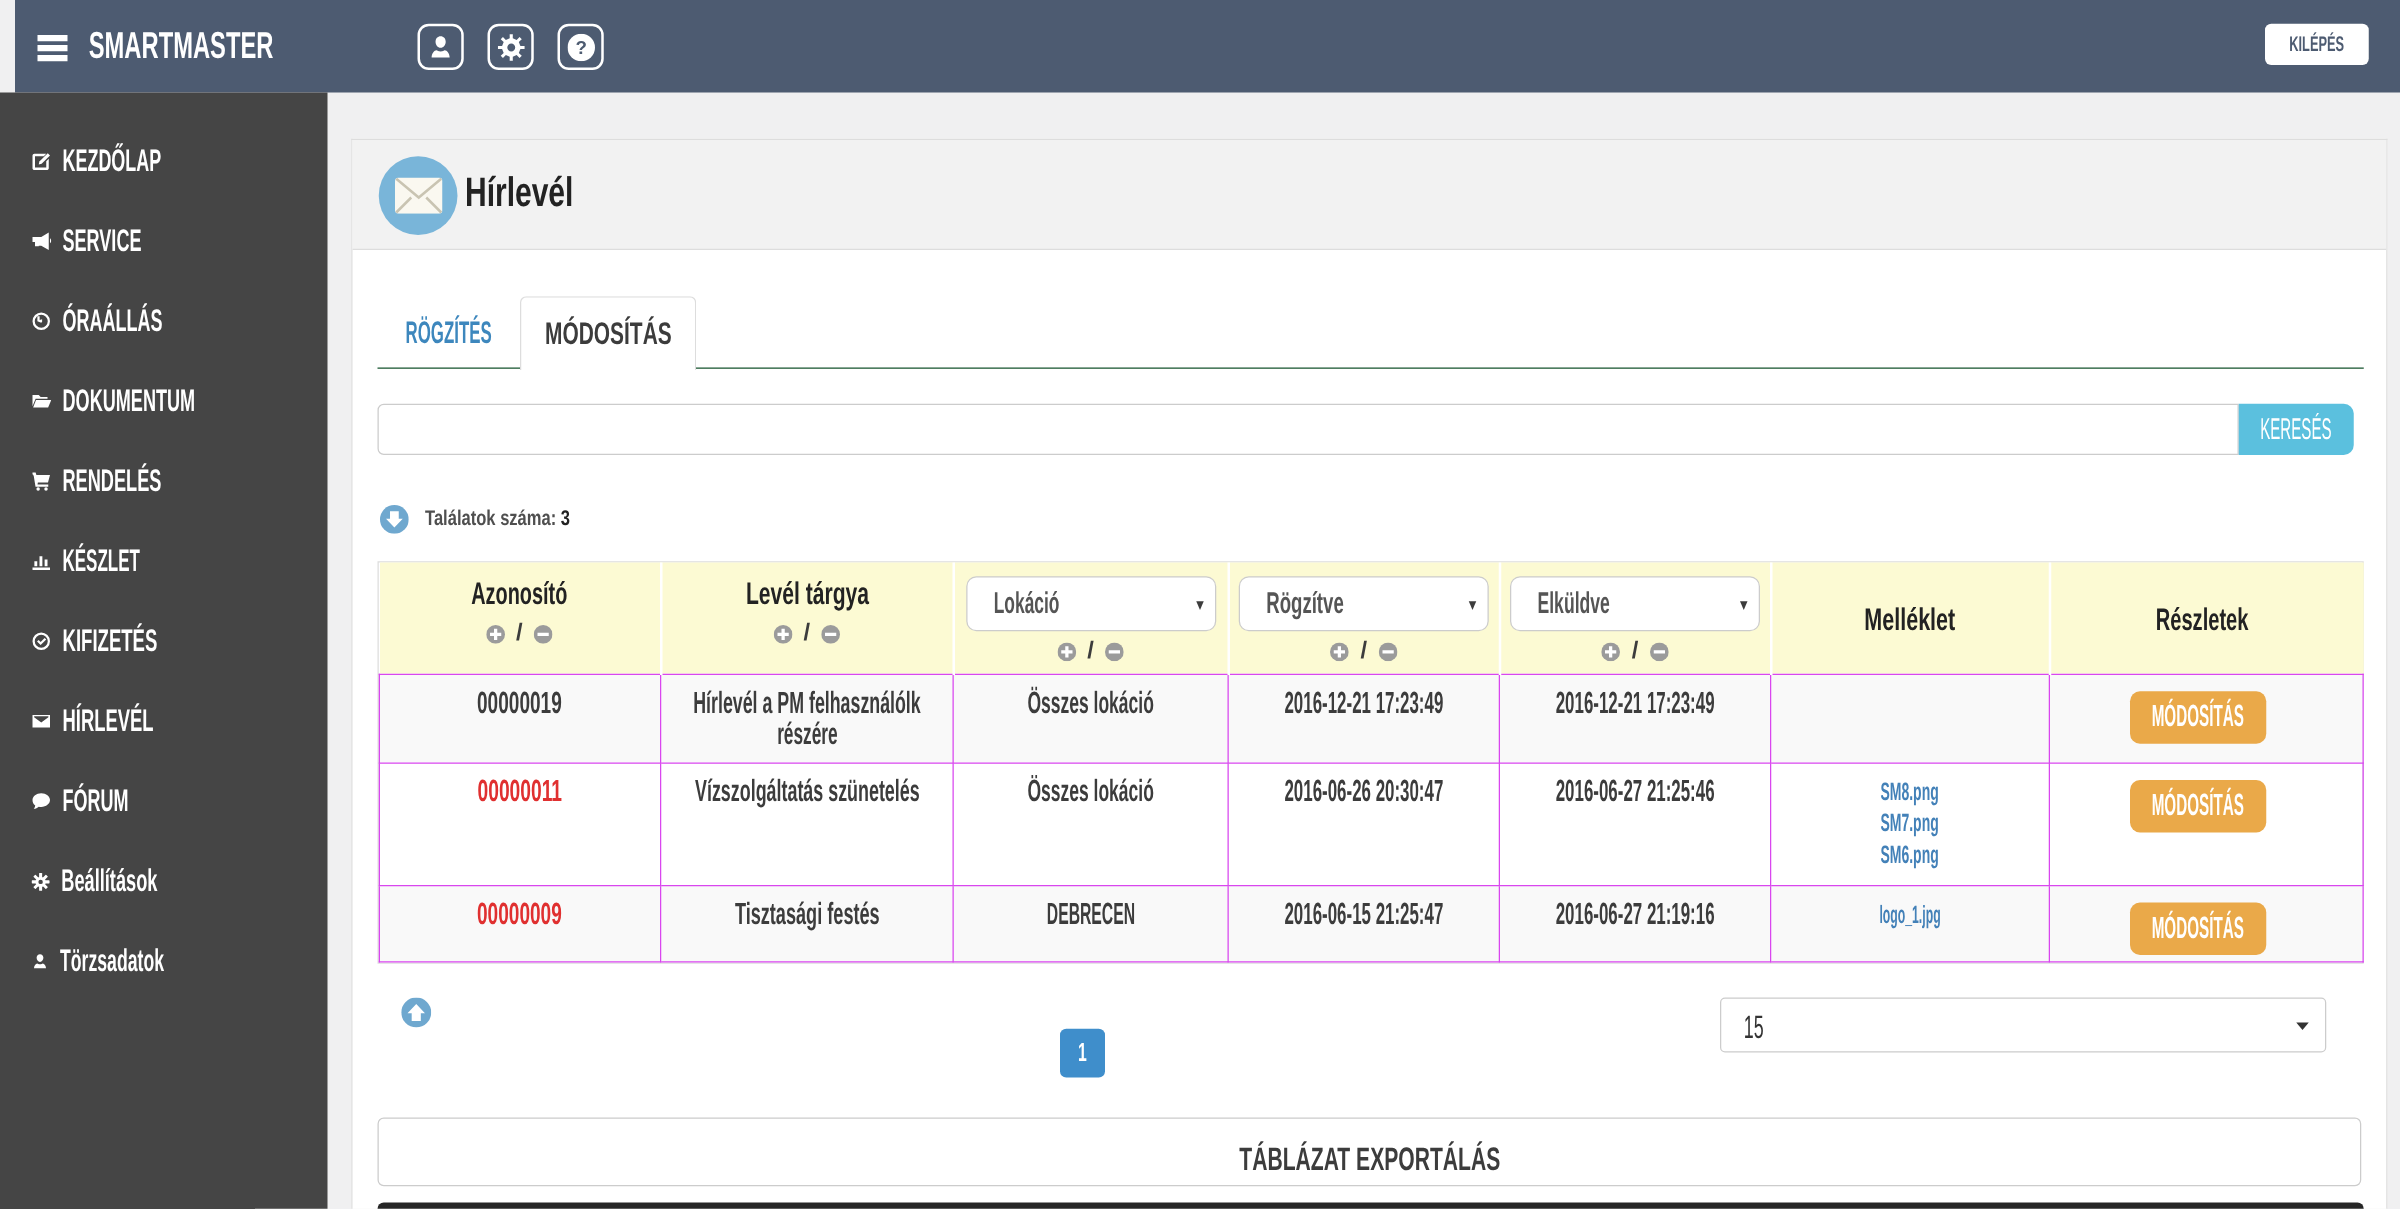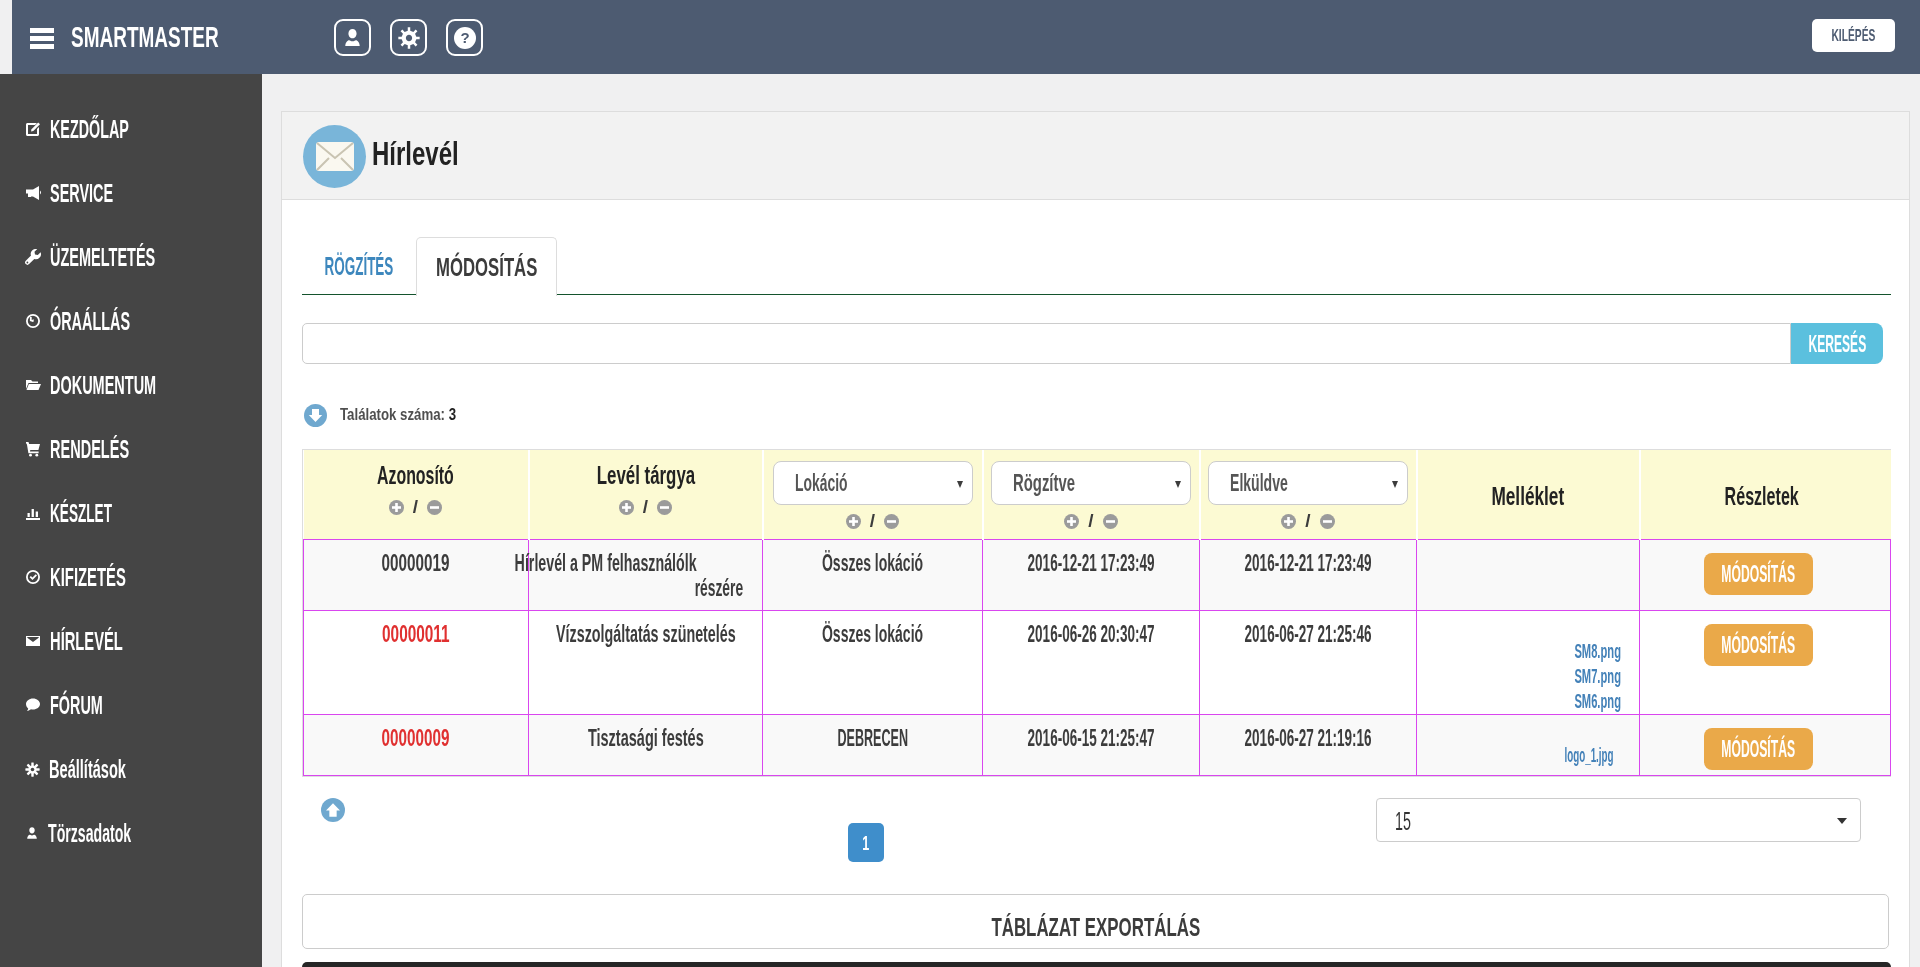--- a/index.html
+++ b/index.html
@@ -22,45 +22,45 @@
 #phead{position:absolute;left:0;top:0;width:1627px;height:88px;background:#f2f2f2;border-bottom:1px solid #ddd}
 #pcircle{position:absolute;left:21px;top:13px;width:63px;height:63px;border-radius:50%;background:#79b5d9;display:flex;align-items:center;justify-content:center}
 #ptitle{position:absolute;left:90px;top:23px;font-size:33px;font-weight:bold;color:#222}
 
 #tabs{position:absolute;left:20px;top:125px;width:1589px;height:58px;border-bottom:1px solid #14532d}
 .tab{position:absolute;top:0;height:58px;display:flex;align-items:center;justify-content:center;font-size:25px;font-weight:bold;color:#3d87bd}
 #tab2{left:114px;width:141px;background:#fff;border:1px solid #ddd;border-bottom:none;border-radius:5px 5px 0 0;color:#3c3c3c;height:59px}
 
 #srch{position:absolute;left:20px;top:211px;width:1589px;height:41px}
 #sinput{position:absolute;left:0;top:0;width:1489px;height:41px;border:1px solid #ccc;border-radius:5px 0 0 5px;background:#fff}
-#sbtn{position:absolute;left:1489px;top:0;width:92px;height:41px;background:#5bc0de;border-radius:0 8px 8px 0;color:#fff;font-size:24px;font-weight:bold;display:flex;align-items:center;justify-content:center}
+#sbtn{position:absolute;left:1489px;top:0;width:92px;height:41px;background:#5bc0de;border-radius:0 8px 8px 0;color:#fff;font-size:24px;font-weight:normal;display:flex;align-items:center;justify-content:center}
 #found{position:absolute;left:22px;top:291px;height:24px;display:flex;align-items:center}
 #found .txt{margin-left:13px;font-size:17px;font-weight:bold;color:#4f4f4f}
 
 #tbl{position:absolute;left:20px;top:337px;width:1589px;border:1px solid #ddd}
 table{border-collapse:collapse;width:1587px;table-layout:fixed}
 th{background:#fcfad3;border-left:2px solid #fff;vertical-align:top;font-weight:bold;color:#222}
 th:first-child{border-left:none}
 td{border:1px solid #d946ef;text-align:center;vertical-align:top;padding-top:10px;font-size:24.5px;font-weight:bold;color:#3c3c3c;line-height:25px}
 tr.odd td{background:#f9f9f9}
 .thtitle{text-align:center;font-size:25px;line-height:25px;margin-top:13px}
 .thmid{margin-top:34px}
 .dd + .pmrow{margin-top:8px}
 .pmrow{display:flex;align-items:center;justify-content:center;margin-top:11px;height:16px}
 .pmrow svg{flex:none}
 .sep{margin:0 9px;font-size:19px;font-weight:bold;color:#3c3c3c}
 .dd{margin:11px auto 0;width:200px;height:44px;border:1px solid #ccc;border-radius:8px;background:#fff;position:relative;display:flex;align-items:center}
 .dd .lb{margin-left:21px;font-size:24px;font-weight:bold;color:#555}
 .dd .car{position:absolute;right:9px;top:19px;width:0;height:0;border-left:3.5px solid transparent;border-right:3.5px solid transparent;border-top:7px solid #3c3c3c}
 .red{color:#e03030}
 .mbtn{display:inline-flex;align-items:center;justify-content:center;position:relative;left:-7px;margin-top:3px;width:109px;height:42px;background:#eaa949;border-radius:8px;color:#fff;font-size:24.5px;font-weight:bold;text-align:center}
-.att{color:#4381b8;font-size:20px;line-height:25px;font-weight:bold;margin-top:18px}
+.att{color:#4381b8;font-size:20px;line-height:25px;font-weight:bold;margin-top:1px}
 .cell{line-height:25px}
 .fx{display:flex;justify-content:center;align-items:center;width:100%}
-.fxc{display:flex;flex-direction:column;align-items:flex-end;width:100%}
+.fxc{display:flex;flex-direction:column;align-items:center;width:100%}
 
 #pag1{position:absolute;left:566px;top:711px;width:36px;height:39px;background:#3f8ecb;border-radius:5px;color:#fff;font-size:21px;font-weight:bold;display:flex;align-items:center;justify-content:center}
 #sel15{position:absolute;left:1094px;top:686px;width:485px;height:44px;border:1px solid #ccc;border-radius:4px;background:#fff}
 #sel15 .v{position:absolute;left:18px;top:0;font-size:26px;line-height:44px;color:#333;display:inline-block;transform:scaleX(.55);transform-origin:0 50%}
 #sel15 .car{position:absolute;right:13px;top:19px;width:0;height:0;border-left:5px solid transparent;border-right:5px solid transparent;border-top:6px solid #333}
 #exp span{position:relative;top:6px}
 #exp{position:absolute;left:20px;top:782px;width:1587px;height:55px;background:#fff;border:1px solid #ccc;border-radius:5px;display:flex;align-items:center;justify-content:center;font-size:26px;font-weight:bold;color:#3c3c3c}
 #dark{position:absolute;left:20px;top:850px;width:1589px;height:5px;background:#262626;border-radius:6px 6px 0 0}
 </style></head>
 <body>
@@ -96,26 +96,20 @@
         <path fill="#fff" d="M6.5 8.2 13.2 1.5l1.8 1.8L8.3 10l-2.3.5z"></path>
       </svg>
       <span class="t"><span class="sl" id="m_1" style="--s:0.574">KEZDŐLAP</span></span>
     </div>
   <div class="mi">
       <svg viewBox="0 0 16 16">
         <path fill="#fff" d="M14 1v14l-6-3.5H6V12H3V8.5H1v-4h7z"></path>
         <path fill="#fff" d="M15 5.5c.6.5 1 1.3 1 2s-.4 1.5-1 2z"></path>
       </svg>
       <span class="t"><span class="sl" id="m_2" style="--s:0.578">SERVICE</span></span>
-    </div>
-  <div class="mi">
-      <svg viewBox="0 0 16 16">
-        <path fill="#fff" d="M15.6 3.2 12.8 6 10 5.5 9.5 2.7 12.3 0c-1.8-.4-3.8.1-5.2 1.5A4.9 4.9 0 0 0 6 6.6L.8 11.8a2.3 2.3 0 1 0 3.3 3.3L9.3 10a4.9 4.9 0 0 0 5.1-1.2 5 5 0 0 0 1.2-5.5zM2.4 14.4a.9.9 0 1 1 0-1.8.9.9 0 0 1 0 1.8z"></path>
-      </svg>
-      <span class="t"><span class="sl" id="m_3" style="--s:0.58">ÜZEMELTETÉS</span></span>
     </div>
   <div class="mi">
       <svg viewBox="0 0 16 16">
         <path fill="#fff" d="M8 1a7 7 0 1 0 0 14A7 7 0 0 0 8 1zm0 12.2A5.2 5.2 0 1 1 8 2.8a5.2 5.2 0 0 1 0 10.4z"></path>
         <path fill="#fff" d="M8.7 8.4 8 9.1 4.9 8V4h1.8v2.9l2-.6z"></path>
       </svg>
       <span class="t"><span class="sl" id="m_4" style="--s:0.576">ÓRAÁLLÁS</span></span>
     </div>
   <div class="mi">
       <svg viewBox="0 0 16 16">

